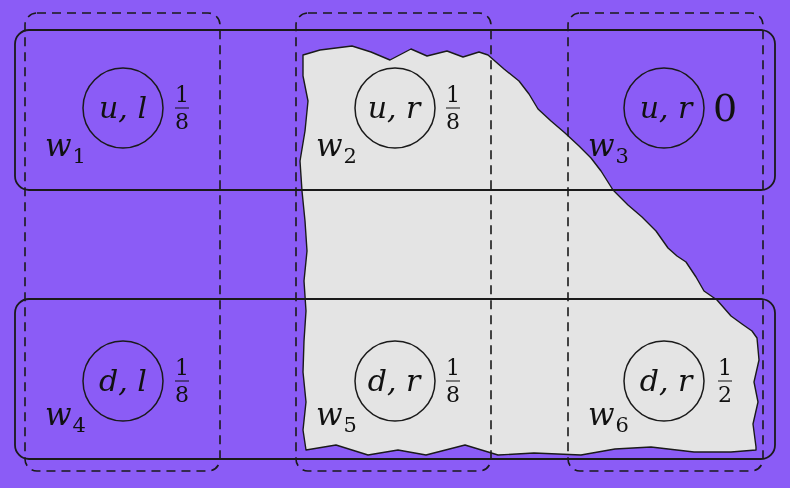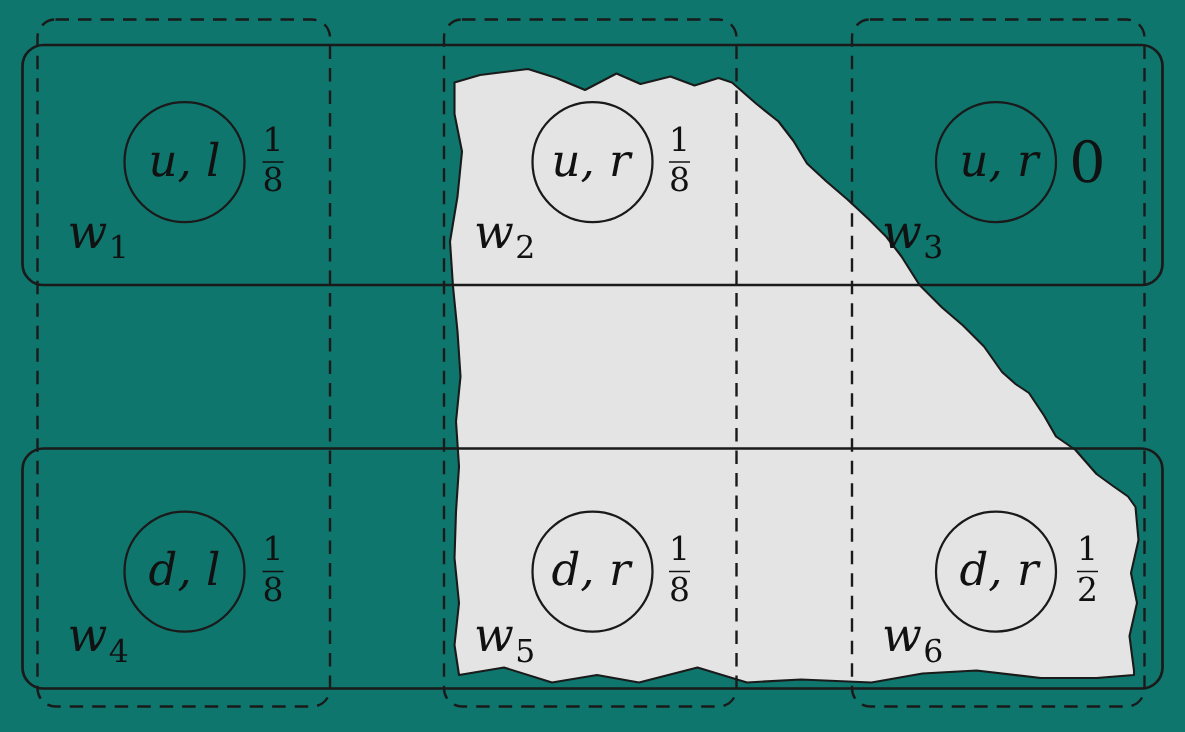--- a/index.html
+++ b/index.html
@@ -1,19 +1,19 @@
 <!DOCTYPE html>
 <html><head>
 <meta charset="utf-8">
 <style>
   html,body{margin:0;padding:0;background:#ffffff;}
   .canvas{
     position:relative;
     width:790px;height:488px;
-    background:#0f766e;
+    background:#8b5cf6;
     font-family:"DejaVu Serif", serif;
     color:#111111;
     overflow:hidden;
   }
   .layer-svg{position:absolute;left:0;top:0;}
   .shape{stroke:#1a1a1a;}
   .blob{stroke-width:1.4;stroke-linejoin:round;}
   .col-rect{fill:none;stroke-width:1.6;stroke-dasharray:9 6;}
   .row-rect{fill:none;stroke-width:1.8;}
   .world-circle{fill:none;stroke-width:1.5;}
@@ -37,21 +37,21 @@
   .bottom-row .prob{top:82px;}
   .frac{
     display:inline-flex;flex-direction:column;align-items:center;
     font-style:normal;font-size:22px;line-height:1;
   }
   .frac .num{display:block;padding-bottom:2px;}
   .frac .den{display:block;border-top:1.6px solid #111;padding-top:2px;}
   .value0{font-style:normal;font-size:38px;line-height:1;}
 
   .wlabel{
-    position:absolute;left:20px;top:128px;
+    position:absolute;left:20px;top:118px;
     transform:translateY(-50%);
     font-style:italic;font-size:31px;line-height:1;white-space:nowrap;
   }
   .wlabel sub{
     font-style:normal;font-size:21px;line-height:1;
     vertical-align:-7px;margin-left:1px;
   }
 </style>
 </head>
 <body>

